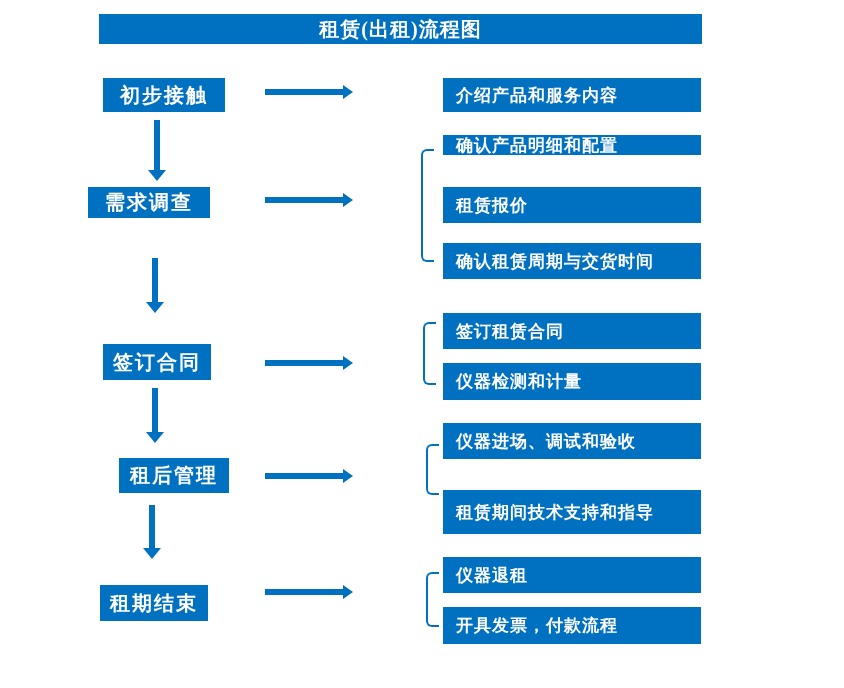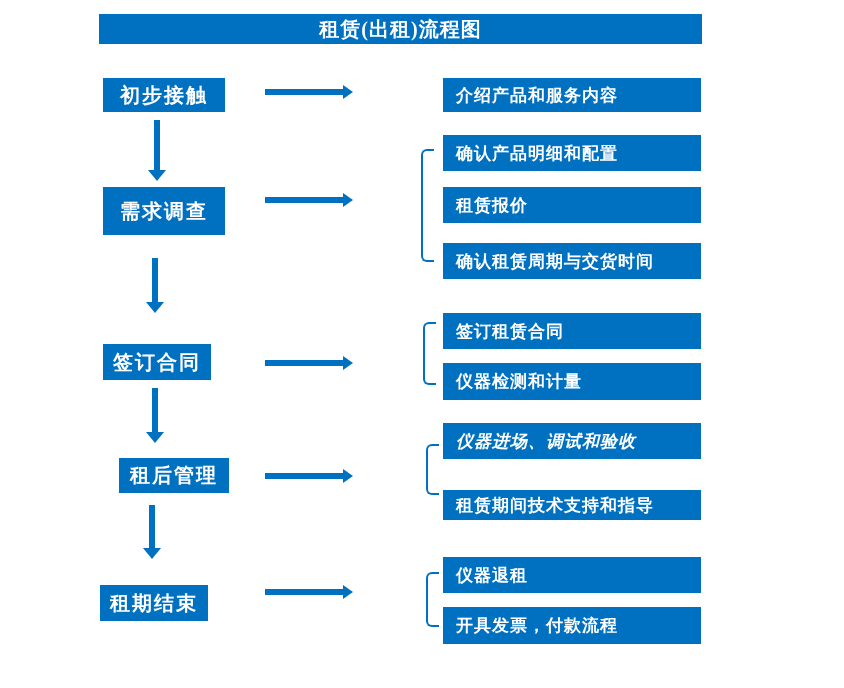--- a/index.html
+++ b/index.html
@@ -92,36 +92,36 @@
   }
 </style>
 </head>
 <body>
 
 <div class="canvas">
 
   <div class="box title-bar">租赁(出租)流程图</div>
 
   <div class="box step" style="left:103px; top:78px;  width:122px; height:34px;">初步接触</div>
-  <div class="box step" style="left:103px; top:187px; width:122px; height:48px;">需求调查</div>
+  <div class="box step" style="left:88px; top:187px; width:122px; height:31px;">需求调查</div>
   <div class="box step" style="left:103px; top:344px; width:108px; height:36px;">签订合同</div>
   <div class="box step" style="left:100px; top:458px; width:110px; height:35px;margin-left:19px;">租后管理</div>
   <div class="box step" style="left:100px; top:585px; width:108px; height:36px;">租期结束</div>
 
   <div class="box detail" style="top:78px;  height:34px;">介绍产品和服务内容</div>
 
-  <div class="box detail" style="top:135px; height:36px;">确认产品明细和配置</div>
+  <div class="box detail" style="top:135px; height:20px;">确认产品明细和配置</div>
   <div class="box detail" style="top:187px; height:36px;">租赁报价</div>
   <div class="box detail" style="top:243px; height:36px;">确认租赁周期与交货时间</div>
 
   <div class="box detail" style="top:313px; height:36px;">签订租赁合同</div>
   <div class="box detail" style="top:363px; height:37px;">仪器检测和计量</div>
 
-  <div class="box detail" style="top:423px; height:36px;font-style:italic;">仪器进场、调试和验收</div>
-  <div class="box detail" style="top:490px; height:30px;">租赁期间技术支持和指导</div>
+  <div class="box detail" style="top:423px; height:36px;">仪器进场、调试和验收</div>
+  <div class="box detail" style="top:490px; height:44px;">租赁期间技术支持和指导</div>
 
   <div class="box detail" style="top:557px; height:36px;">仪器退租</div>
   <div class="box detail" style="top:607px; height:37px;">开具发票，付款流程</div>
 
   <div class="h-arrow" style="top:89px;"></div>
   <div class="h-arrow" style="top:197px;"></div>
   <div class="h-arrow" style="top:360px;"></div>
   <div class="h-arrow" style="top:473px;"></div>
   <div class="h-arrow" style="top:589px;"></div>
 

